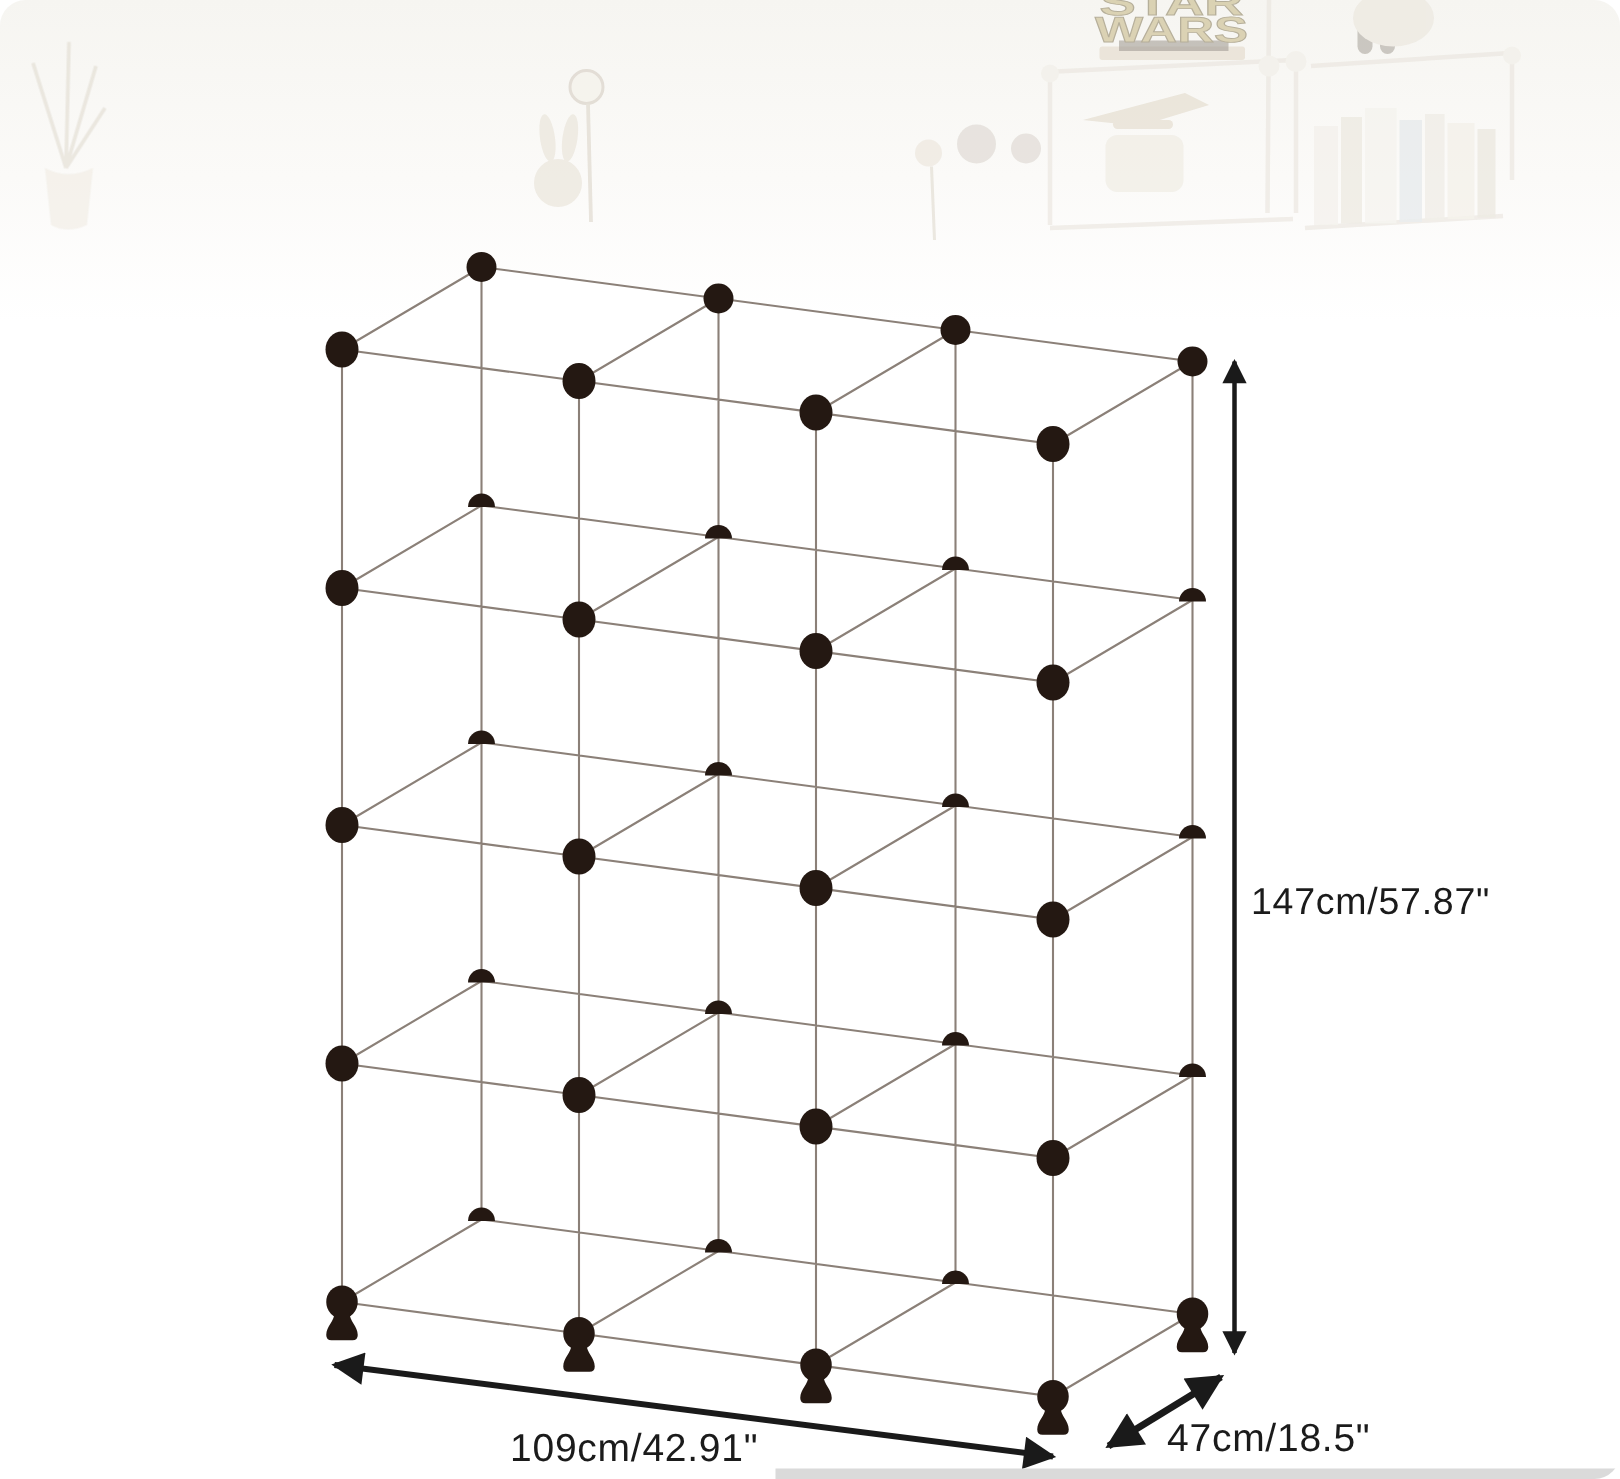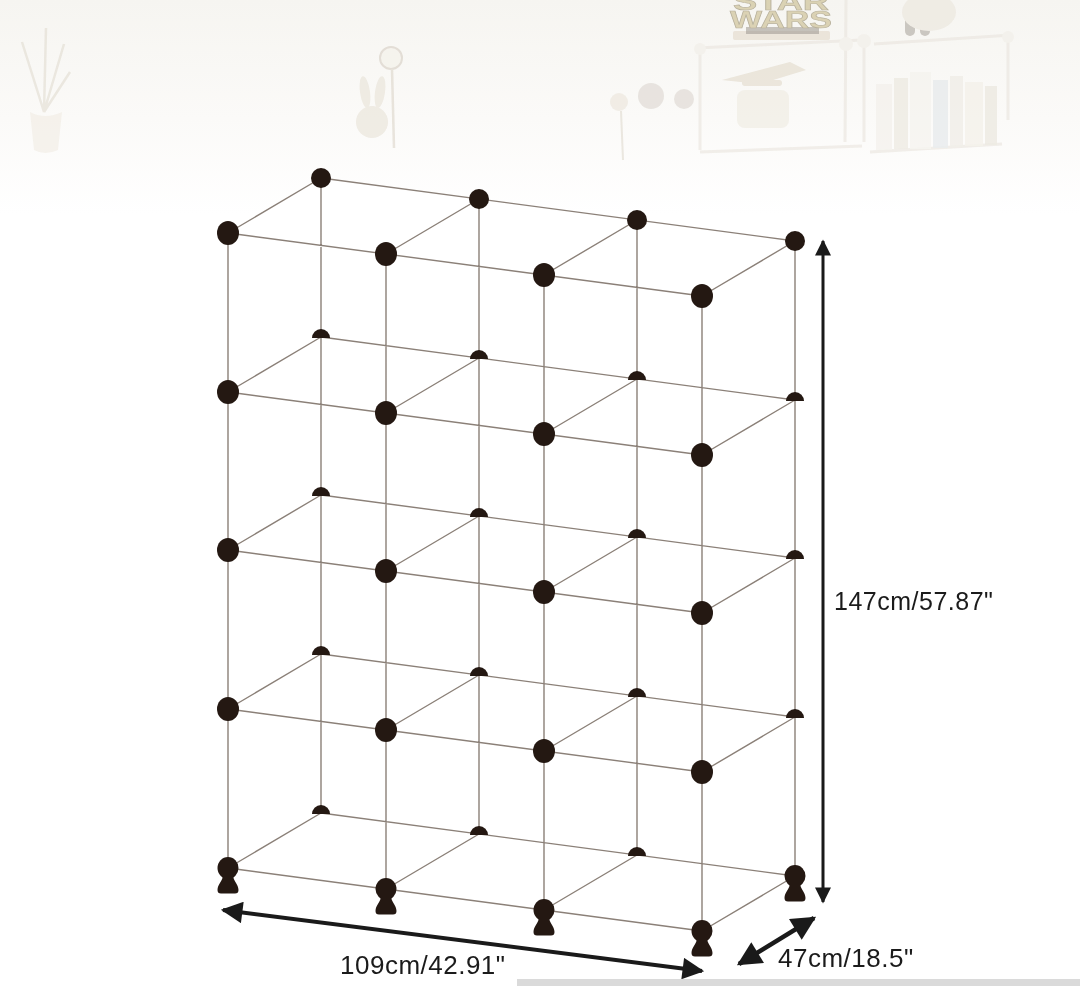--- a/index.html
+++ b/index.html
@@ -1,18 +1,18 @@
 <!DOCTYPE html>
 <html><head>
 <meta charset="utf-8">
 <style>
   html,body{margin:0;padding:0;background:#ffffff;}
   .stage{
     position:relative;width:1080px;height:986px;background:#ffffff;
-    overflow:hidden;font-family:"Liberation Sans", sans-serif;
+    overflow:hidden;font-family:"Liberation Sans", sans-serif;border-radius:17px;
   }
   .stage svg{position:absolute;left:0;top:0;}
   .dim-label{
     position:absolute;color:#1b1b1b;font-size:25px;letter-spacing:.5px;
     white-space:nowrap;line-height:1.1;
   }
   .edge-strip{position:absolute;background:#dadada;}
   .arrow-line{stroke:#1a1a1a;fill:none;}
   .marker-head{fill:#1a1a1a;}
 </style>

